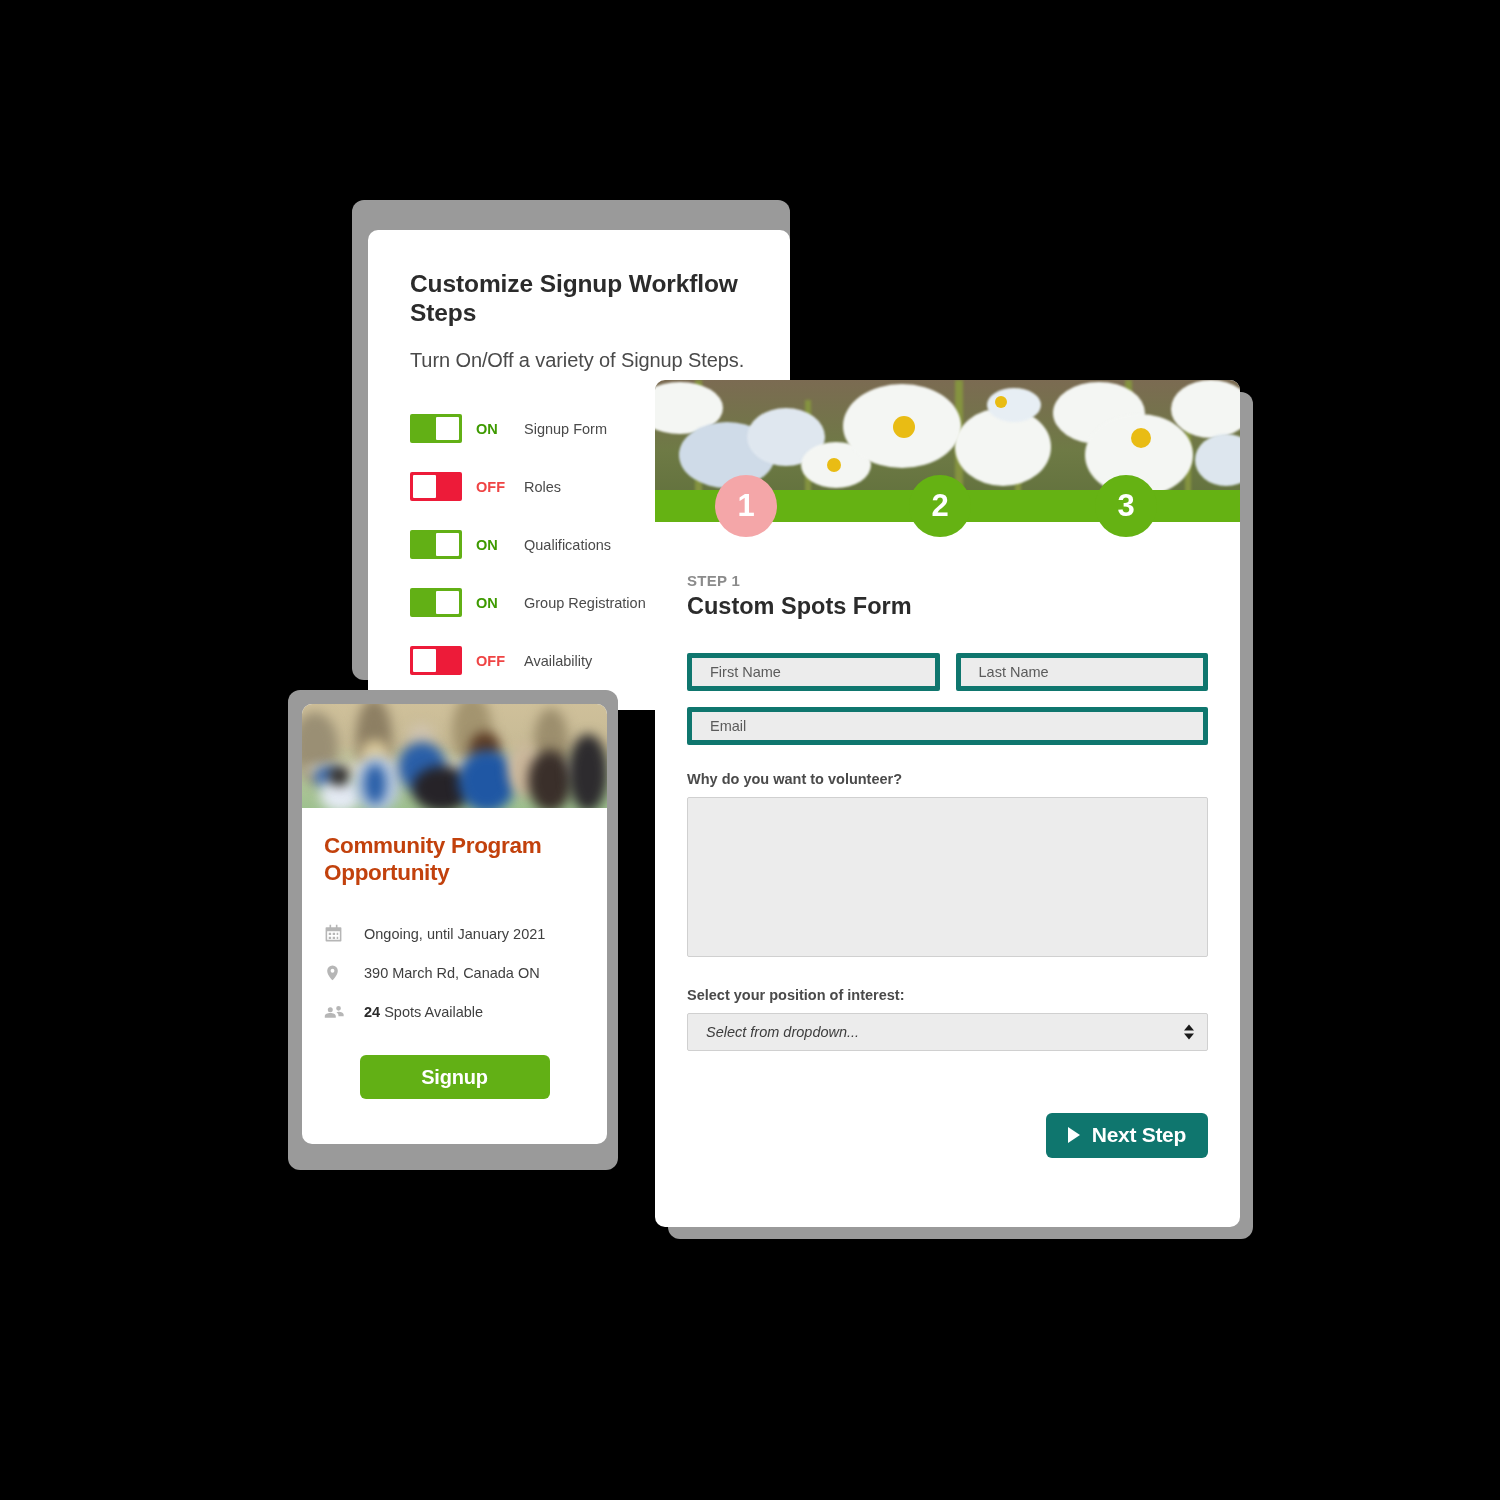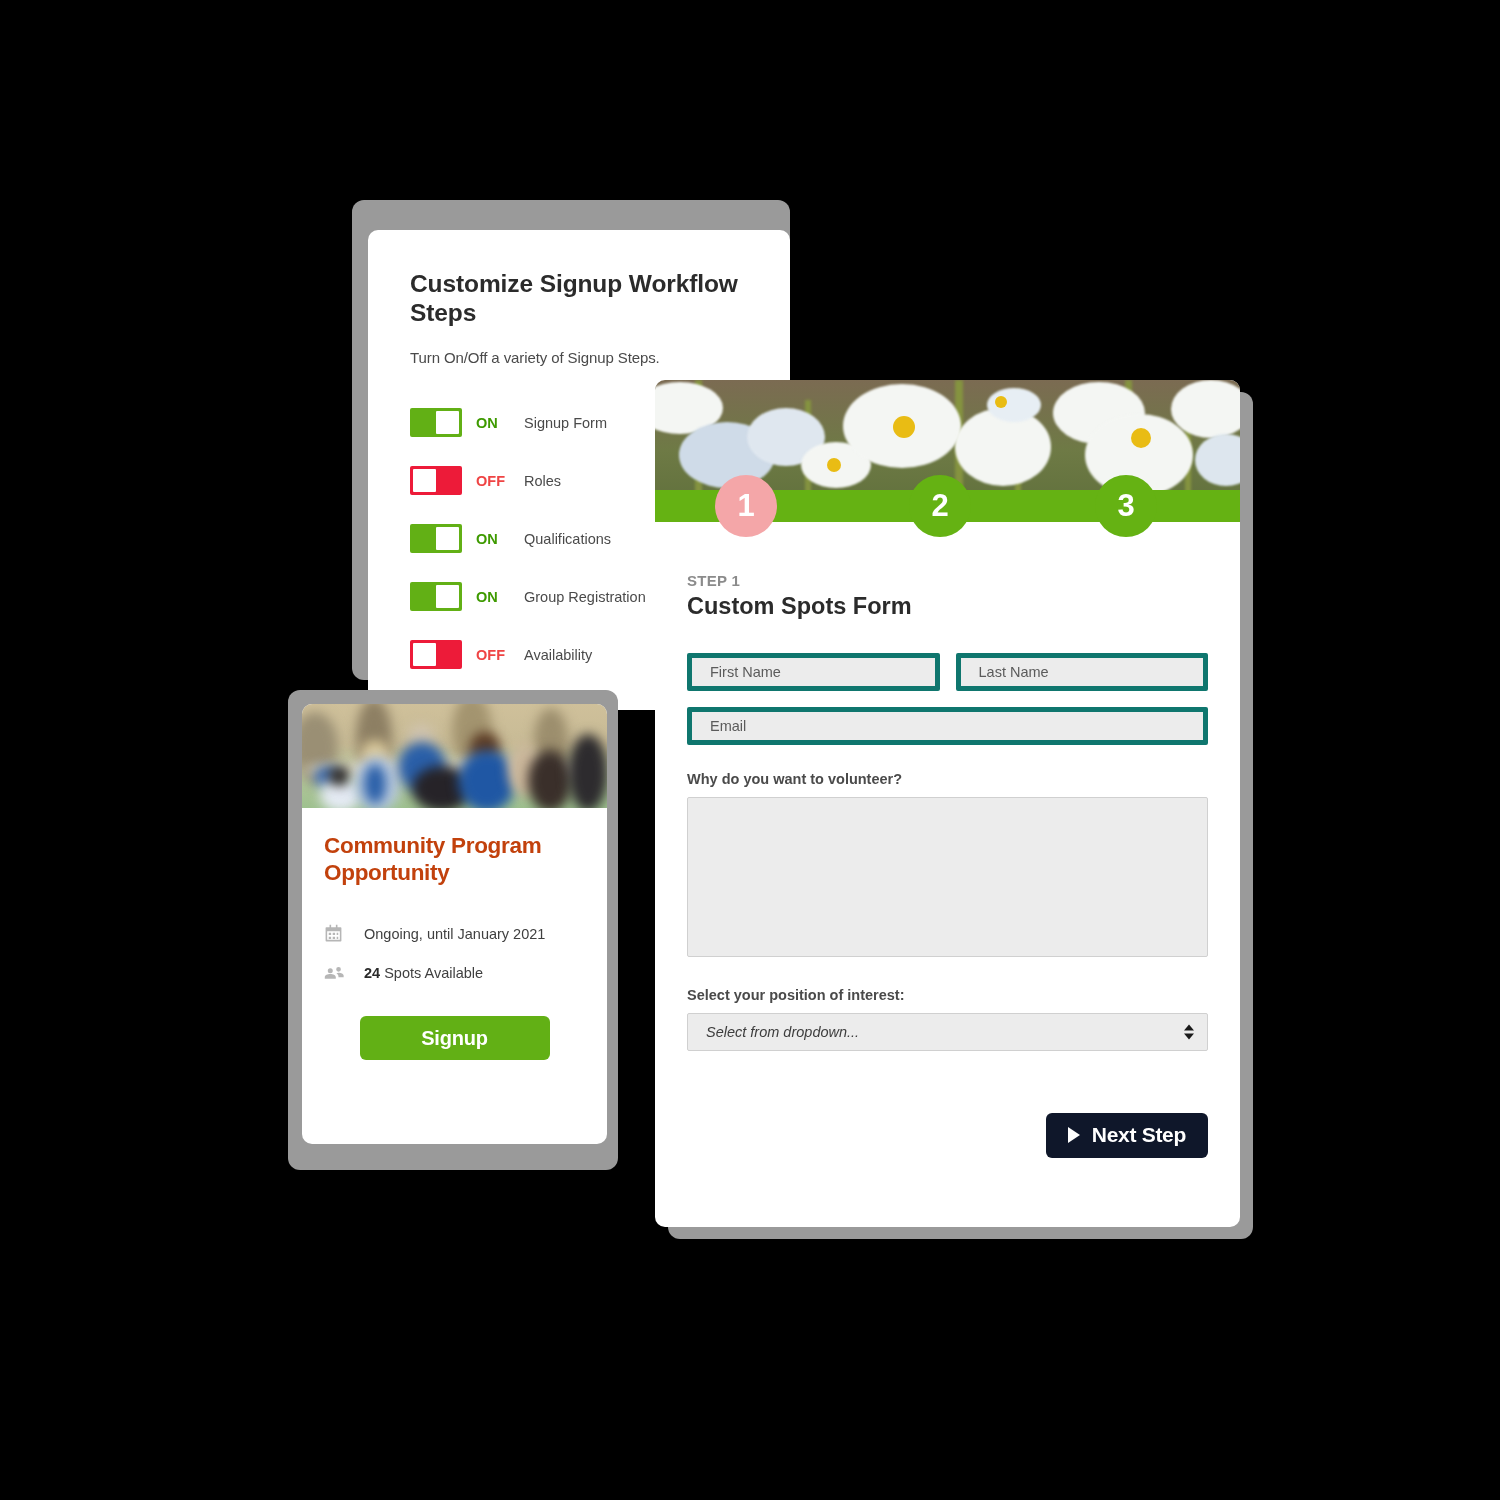--- a/index.html
+++ b/index.html
@@ -26,21 +26,21 @@
   
   #workflow-shadow { left: 352px; top: 200px; width: 438px; height: 480px; }
   #workflow-card  { left: 368px; top: 230px; width: 422px; height: 480px;
                     overflow: hidden; }
   .wf-inner { padding: 40px 0 0 42px; }
   .wf-title {
     font-size: 24.5px; font-weight: bold; color: #2b2b2b;
     line-height: 1.18; letter-spacing: -0.1px; max-width: 330px;
   }
   .wf-sub {
-    margin-top: 21px; font-size: 15px; color: #4a4a4a; letter-spacing: -0.1px;
+    margin-top: 21px; font-size: 20px; color: #4a4a4a; letter-spacing: -0.1px;
   }
   .wf-list { margin-top: 28px; }
   .wf-row {
     display: flex; align-items: center; height: 58px;
   }
   .toggle {
     width: 52px; height: 29px; border-radius: 2px;
     display: flex; align-items: center; flex: 0 0 auto;
     position: relative;
   }
@@ -151,21 +151,21 @@
     pointer-events: none; display: flex; flex-direction: column; gap: 3px;
   }
   .select-arrows i {
     display: block; width: 0; height: 0; border-left: 5px solid transparent;
     border-right: 5px solid transparent;
   }
   .select-arrows i.up   { border-bottom: 6px solid #1a1a1a; }
   .select-arrows i.down { border-top: 6px solid #1a1a1a; }
   .next-wrap { display: flex; justify-content: flex-end; margin-top: 62px; }
   .next-btn {
-    background: #0f172a; border: none; border-radius: 6px;
+    background: #0f766e; border: none; border-radius: 6px;
     height: 45px; padding: 0 22px; color: #fff;
     font-size: 21px; font-weight: bold;
     font-family: "Liberation Sans", sans-serif; cursor: pointer;
     display: flex; align-items: center; gap: 12px; letter-spacing: -0.3px;
   }
   .next-btn .tri {
     width: 0; height: 0; border-top: 8px solid transparent;
     border-bottom: 8px solid transparent; border-left: 12px solid #fff;
   }
 </style>
@@ -334,20 +334,28 @@
         <div class="prog-row">
           <span class="prog-ico">
             <svg width="19" height="19" viewBox="0 0 24 24">
                 <path d="M7 1h2v3H7zM15 1h2v3h-2zM3 4h18a1 1 0 011 1v16a1 1 0 01-1 1H3a1 1 0 01-1-1V5a1 1 0 011-1zm1 5v11h16V9zM6 11h3v3H6zm5 0h3v3h-3zm5 0h2v3h-2zM6 16h3v3H6zm5 0h3v3h-3zm5 0h2v3h-2z"></path>
               </svg>
           </span>
           <span class="prog-txt">Ongoing, until January 2021</span>
         </div>
 
 
+        <div class="prog-row">
+          <span class="prog-ico">
+            <svg width="17" height="19" viewBox="0 0 24 24">
+                <path d="M12 2a7.5 7.5 0 00-7.5 7.5C4.5 16 12 23 12 23s7.5-7 7.5-13.5A7.5 7.5 0 0012 2zm0 10.2a2.7 2.7 0 110-5.4 2.7 2.7 0 010 5.4z"></path>
+              </svg>
+          </span>
+          <span class="prog-txt">390 March Rd, Canada ON</span>
+        </div>
 
         <div class="prog-row">
           <span class="prog-ico">
             <svg width="22" height="19" viewBox="0 0 28 24">
                 <path d="M8 6.5a3.2 3.2 0 110 6.4 3.2 3.2 0 010-6.4zM8 14c3.6 0 7 1.7 7 3.8V20H1v-2.2C1 15.7 4.4 14 8 14zM18.5 5a3 3 0 110 6 3 3 0 010-6zm0 7.2c3.3 0 6.5 1.6 6.5 3.5V18h-6.6v-.8c0-1.6-1-3-2.6-4.1a12 12 0 012.7-.9z"></path>
               </svg>
           </span>
           <span class="prog-txt"><b>24</b><span> Spots Available</span></span>
         </div>
 

